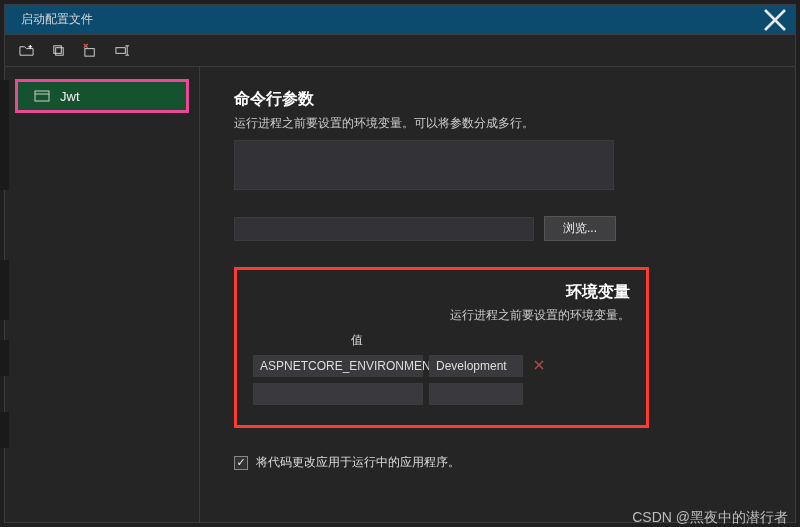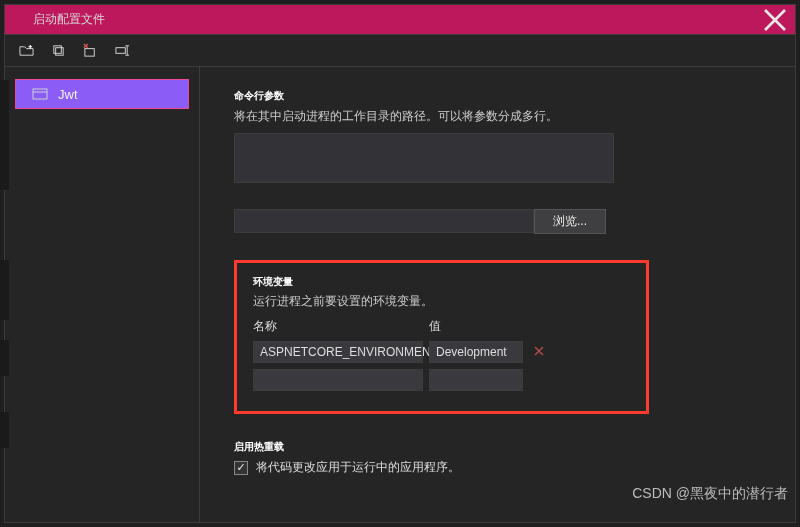--- a/index.html
+++ b/index.html
@@ -19,22 +19,22 @@
       margin: 4px;
       height: 519px;
       display: flex;
       flex-direction: column;
     }
     .titlebar {
       display: flex;
       align-items: center;
       justify-content: space-between;
       height: 30px;
-      padding: 0 8px 0 28px;
-      background: #be185d;
+      padding: 0 8px 0 16px;
+      background: #0c4a6e;
       border-bottom: 1px solid #3c3c3c;
       color: #d8d8d8;
       font-size: 12px;
     }
     .close-btn {
       width: 24px; height: 24px;
       display: flex; align-items: center; justify-content: center;
       cursor: pointer; color: #e8e8e8;
     }
     .toolbar {
@@ -61,70 +61,71 @@
     .sidebar-item {
       display: flex;
       align-items: center;
       gap: 10px;
       padding: 6px 16px;
       margin: 2px 10px;
       color: #f1f1f1;
       cursor: pointer;
       font-size: 13px;
     }
-    .sidebar-item.active { border: 1px solid #ec4899; background: #8b5cf6; }
+    .sidebar-item.active { border: 3px solid #ec4899; background: #14532d; }
     .sidebar-item .icn { width: 16px; height: 16px; display:flex; align-items:center; justify-content:center; color:#d8d8d8; }
     .main {
       flex: 1;
       padding: 22px 34px 10px 34px;
       overflow-y: hidden;
       color: #e6e6e6;
     }
     .section { margin-bottom: 26px; }
-    .section-title { font-size: 10px; font-weight: bold; margin-bottom: 5px; color: #fff; }
+    .section-title { font-size: 16px; font-weight: bold; margin-bottom: 5px; color: #fff; }
     .section-desc { font-size: 12px; color: #cdcdcd; margin-bottom: 8px; }
     .textbox {
       background: #333337;
       border: 1px solid #3c3c3c;
       height: 50px;
       width: 380px;
     }
-    .row { display:flex; gap:0; }
+    .row { display:flex; align-items:center; gap:10px; }
     .input-narrow {
       background: #333337;
       border: 1px solid #3c3c3c;
       height: 24px;
       width: 300px;
     }
     .btn {
       background: #3f3f41; border: 1px solid #555; color: #eee;
       padding: 3px 18px; font-size: 12px; cursor: pointer;
     }
     .env-box {
       border: 3px solid #ff3b30;
       padding: 12px 16px 20px 16px;
       width: 415px;
+      text-align: right;
     }
     .env-box .section-title { margin-bottom:4px; }
     .env-table { display:flex; flex-direction:column; gap:6px; }
     .env-head, .env-row { display:flex; gap:6px; align-items:center; }
     .env-head span { font-size: 12px; color: #ddd; }
     .env-head .c1 { width: 170px; }
     .env-head .c2 { width: 110px; }
     .env-cell {
       background: #3a3a3e; border: 1px solid #3c3c3c;
       height: 22px; width: 170px; padding: 1px 6px; font-size: 12px;
       display:flex; align-items:center; color:#ddd;
     }
     .env-cell.c2 { width: 94px; }
     .del-btn { color:#9a4040; cursor:pointer; font-size: 14px; padding-left:4px; }
     .chk-row { display:flex; align-items:center; gap:8px; font-size:12px; color:#ddd; }
     .chk { width:14px; height:14px; border:1px solid #888; background:#333; display:flex; align-items:center; justify-content:center; font-size:11px; color:#eee; }
     .watermark {
-      position: absolute; right: 12px; bottom: 24px; color: #bcbcbc;
+      position: absolute; right: 12px; bottom: 0; color: #bcbcbc;
       font-size: 14px; pointer-events: none;
     }
     .side-stub {
       position: absolute; left: 0; top: 255px;
       width: 9px; background: #1a1a1a;
     }
     .side-stub.s1 { top: 80px; height: 110px; }
     .side-stub.s2 { top: 260px; height: 60px; }
     .side-stub.s3 { top: 340px; height: 36px; }
     .side-stub.s4 { top: 412px; height: 36px; }
@@ -186,57 +187,55 @@
             </svg>
         </span>
         <span>Jwt</span>
       </div>
     </div>
 
     <div class="main">
 
       <div class="section">
         <div class="section-title">命令行参数</div>
-        <div class="section-desc">将在其中启动进程的工作目录的路径。可以将参数分成多行。</div>
+        <div class="section-desc">运行进程之前要设置的环境变量。可以将参数分成多行。</div>
         <div class="textbox"></div>
       </div>
 
       <div class="section">
         <div class="row">
           <div class="input-narrow"></div>
           <span class="btn">浏览...</span>
         </div>
       </div>
 
       <div class="section env-box">
         <div class="section-title">环境变量</div>
         <div class="section-desc">运行进程之前要设置的环境变量。</div>
         <div class="env-table">
           <div class="env-head">
-            <span class="c1">名称</span>
             <span class="c2">值</span>
           </div>
           <div class="env-row">
             <div class="env-cell">ASPNETCORE_ENVIRONMENT</div>
             <div class="env-cell c2">Development</div>
             <span class="del-btn">
               <svg width="12" height="12" viewBox="0 0 12 12">
                   <path d="M2 2L10 10M10 2L2 10" stroke="#b34a4a" stroke-width="1.5"></path>
                 </svg>
             </span>
           </div>
           <div class="env-row">
             <div class="env-cell"></div>
             <div class="env-cell c2"></div>
           </div>
         </div>
       </div>
 
       <div class="section" style="margin-bottom:0">
-        <div class="section-title">启用热重载</div>
         <div class="chk-row">
           <span class="chk">✓</span>
           <span>将代码更改应用于运行中的应用程序。</span>
         </div>
       </div>
 
     </div>
   </div>
 </div>
 

